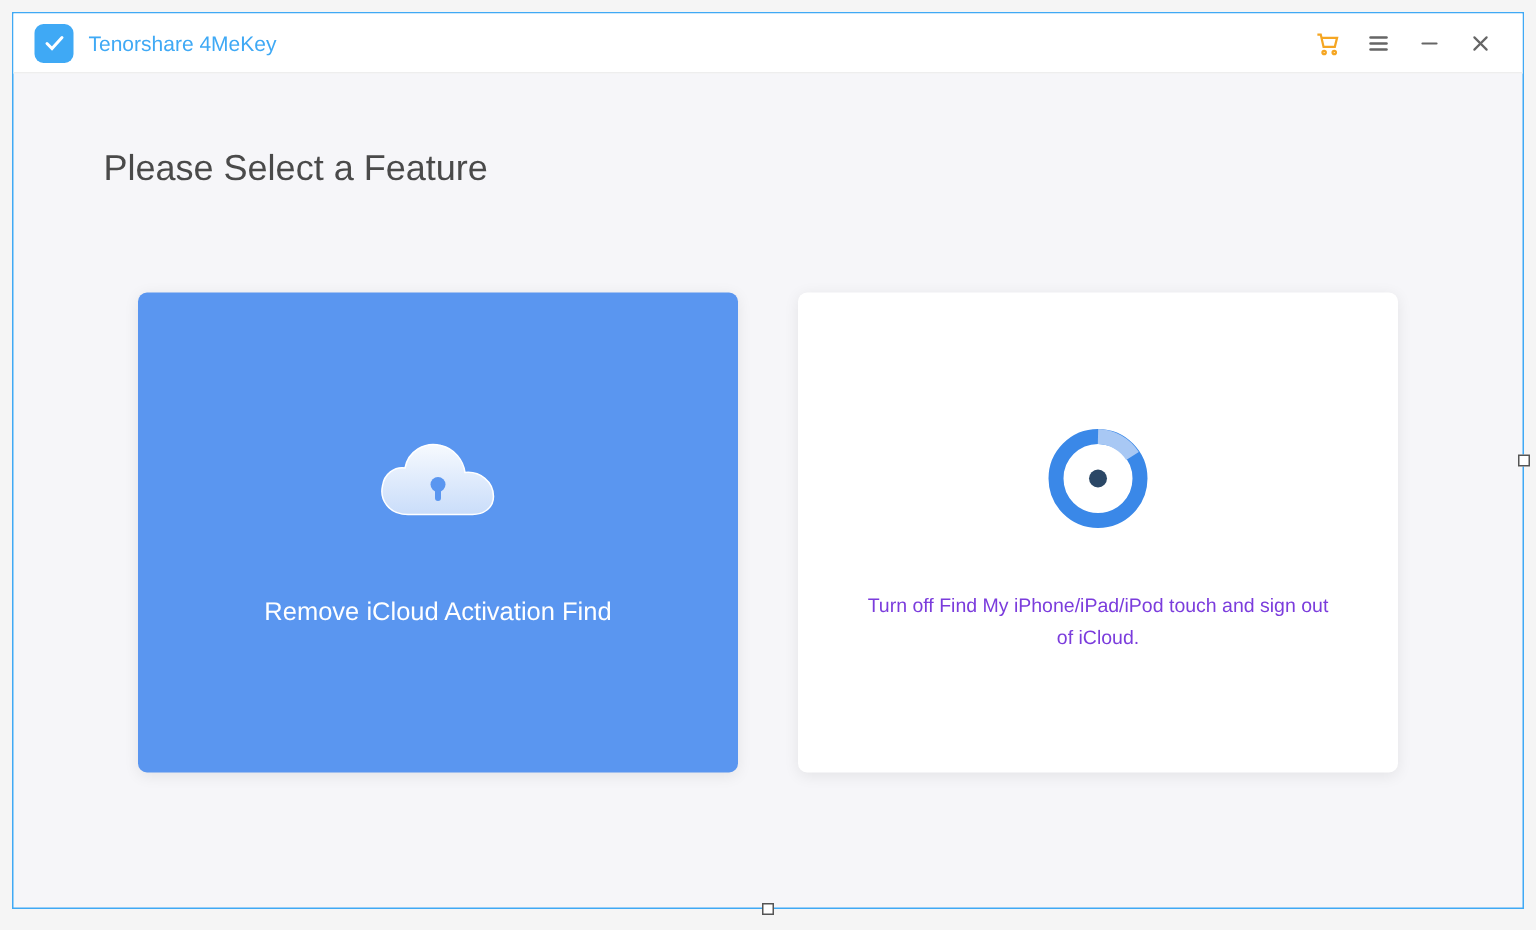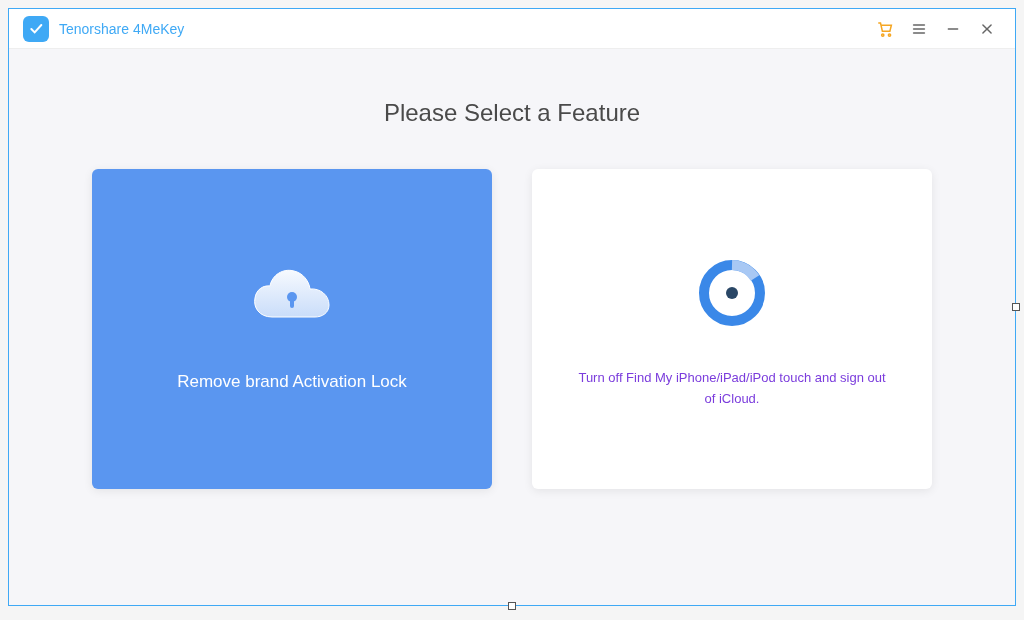--- a/index.html
+++ b/index.html
@@ -61,25 +61,24 @@
       justify-content: center;
       cursor: pointer;
       color: #666;
       margin-left: 6px;
     }
     .cart-icon { color: #f5a623; }
     .content {
       padding: 50px 60px 0 60px;
     }
     .page-title {
-      text-align: center;
       font-size: 24px;
       font-weight: 500;
       color: #4a4a4a;
-      margin-bottom: 42px;
+      margin-bottom: 68px;
     }
     .cards {
       display: flex;
       gap: 40px;
       justify-content: center;
       padding: 0 20px;
     }
     .card {
       width: 400px;
       height: 320px;
@@ -192,21 +191,21 @@
                      C12 55 6 45 8 36 
                      C9 28 16 23 23 24 
                      C25 13 36 6 47 9 
                      C56 11 62 19 63 27 
                      C73 26 82 33 82 43 
                      C82 51 75 55 68 55 Z" fill="url(#cloudGrad)" stroke="#ffffff" stroke-width="1"></path>
             <circle cx="45" cy="35" r="5" fill="#5a96f0"></circle>
             <rect x="43" y="37" width="4" height="9" rx="2" fill="#5a96f0"></rect>
           </svg>
         </div>
-        <div class="card-title">Remove brand Activation Lock</div>
+        <div class="card-title">Remove iCloud Activation Find</div>
       </div>
 
       <div class="card card-white">
         <div class="card-icon">
           <svg width="70" height="70" viewBox="0 0 70 70">
             <circle cx="35" cy="35" r="28" fill="none" stroke="#3a88e8" stroke-width="10"></circle>
             <path d="M35 7 A28 28 0 0 1 58 20" fill="none" stroke="#a8c8f4" stroke-width="10" stroke-linecap="butt"></path>
             <circle cx="35" cy="35" r="18" fill="#ffffff"></circle>
             <circle cx="35" cy="35" r="6" fill="#2a4766"></circle>
           </svg>

